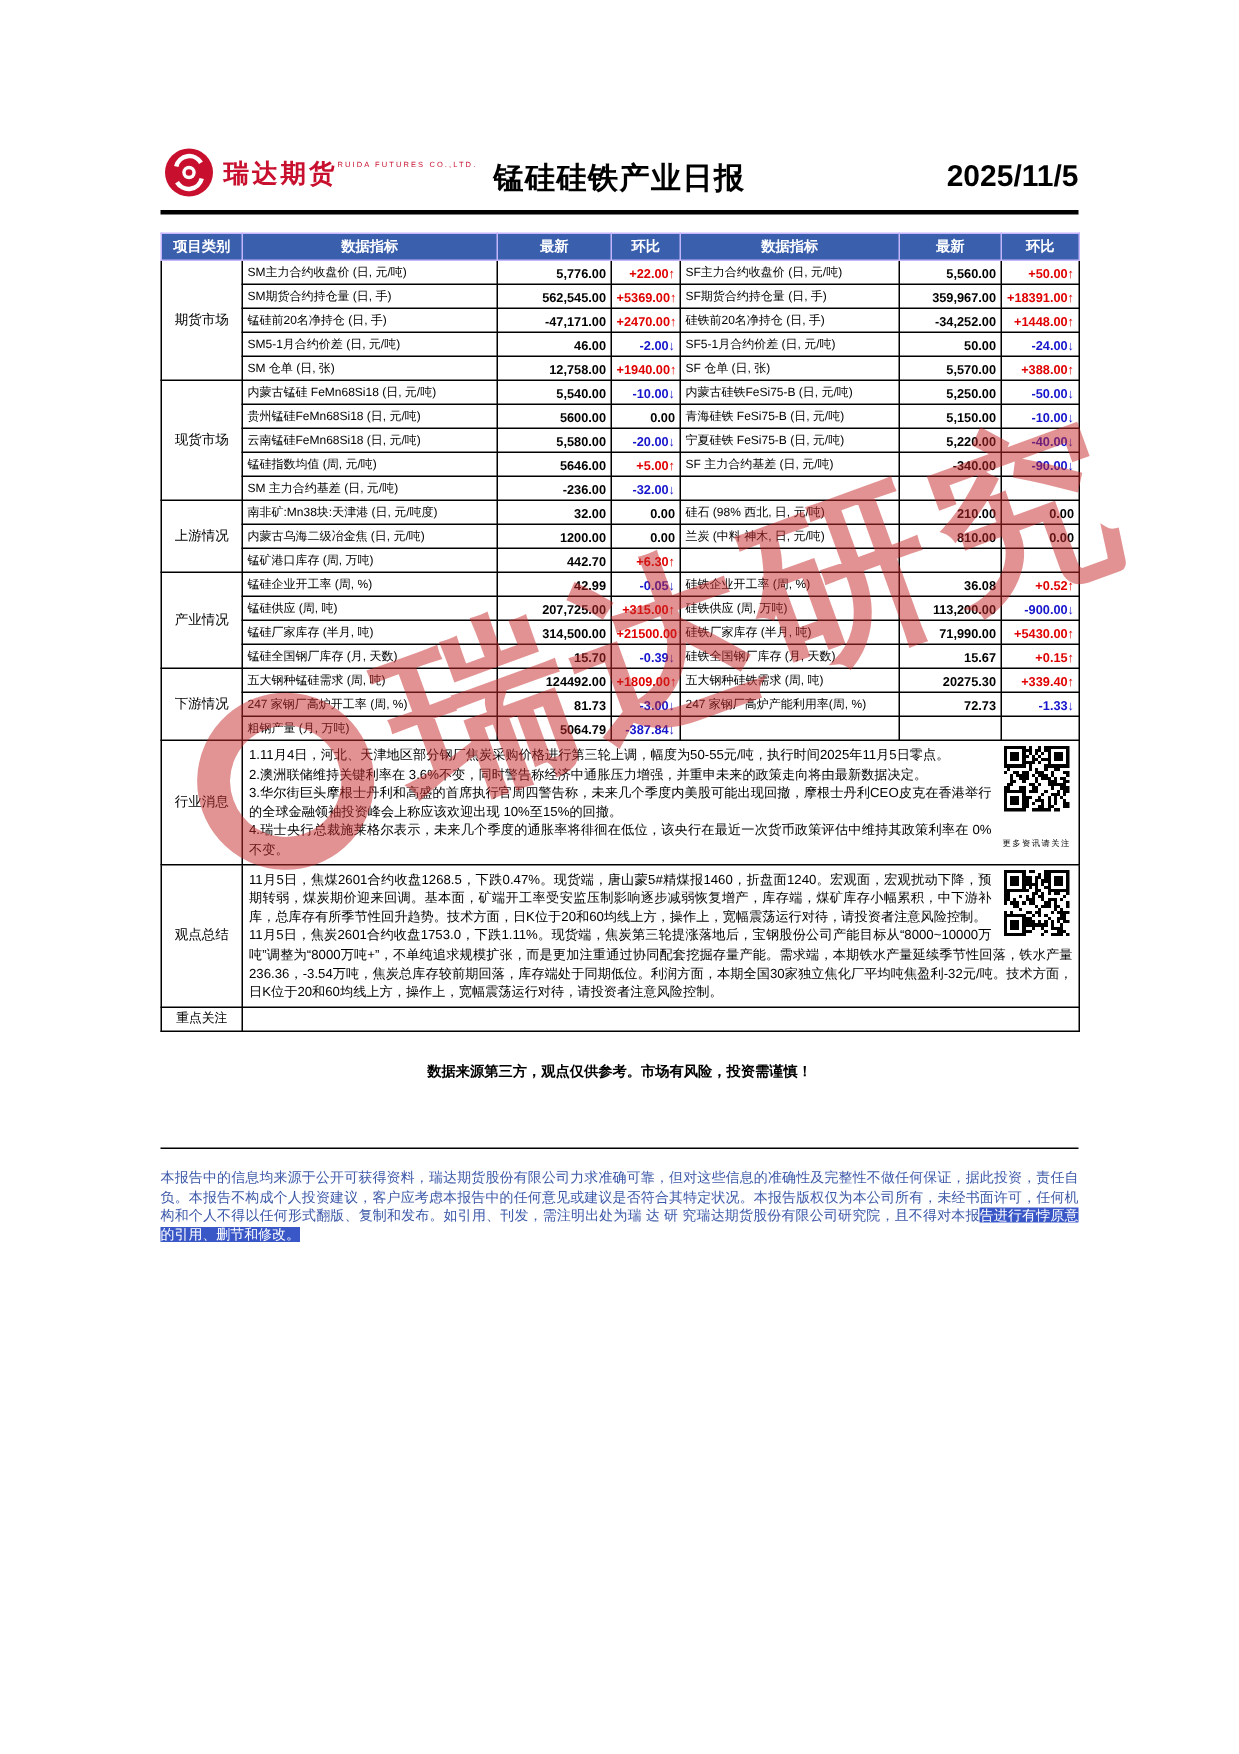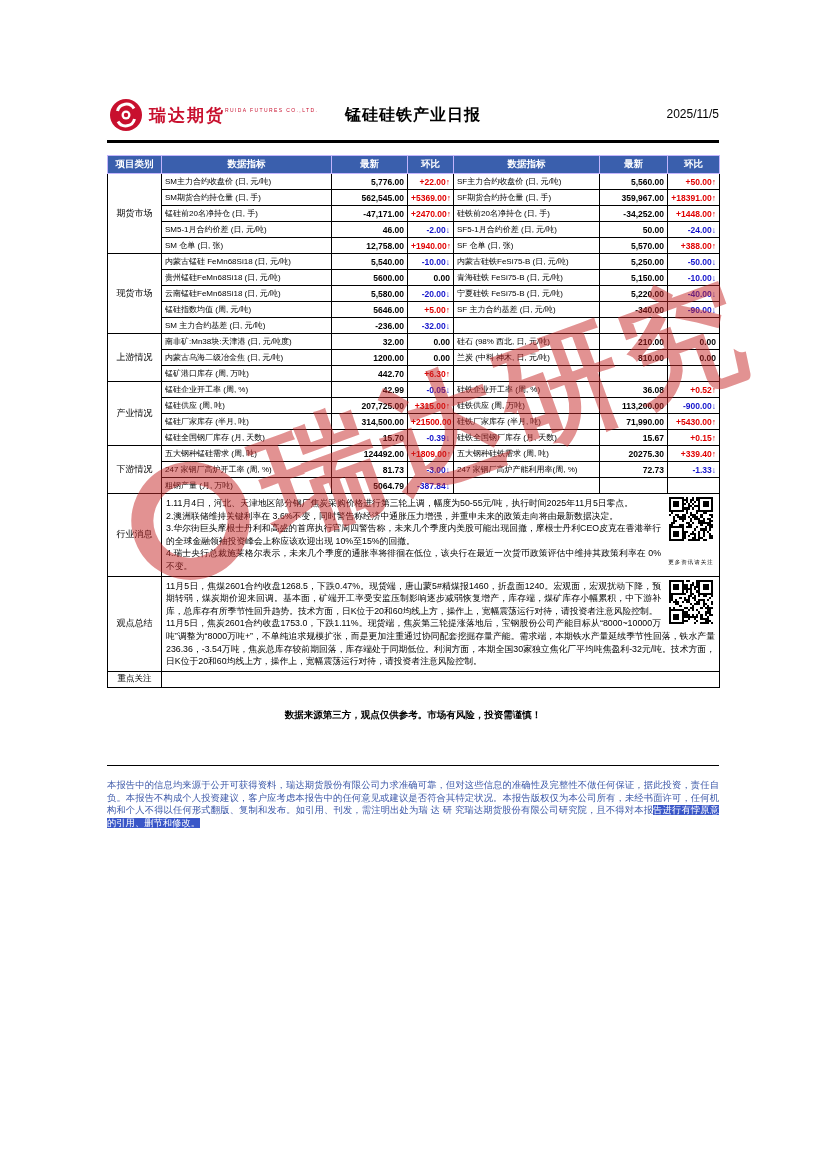--- a/index.html
+++ b/index.html
@@ -11,22 +11,22 @@
        font-family:"Liberation Sans","DejaVu Sans",sans-serif;position:relative;overflow:hidden;}
   .page{position:absolute;left:107px;top:96px;width:612px;}
 
   
   .header{position:relative;height:44px;}
   .logo{position:absolute;left:2px;top:2px;display:flex;align-items:center;gap:6px;}
   .logo-mark svg{display:block;}
   .logo-text{display:flex;flex-direction:row;}
   .brand{font-size:17px;font-weight:bold;color:var(--brand);letter-spacing:2px;line-height:19px;}
   .brand-sub{font-size:5px;color:var(--brand);letter-spacing:1.4px;margin-top:1px;}
-  .title{position:absolute;left:0;right:0;top:9px;text-align:center;font-size:16px;font-weight:bold;letter-spacing:1px;}
-  .date{position:absolute;right:0;top:11px;font-size:12px;font-weight:normal;}
+  .title{position:absolute;left:0;right:0;top:9px;text-align:center;font-size:20px;font-weight:bold;letter-spacing:1px;}
+  .date{position:absolute;right:0;top:11px;font-size:20px;font-weight:bold;}
   .hr-thick{border-top:3px solid #000;}
 
   
   table.report{width:612px;border-collapse:collapse;table-layout:fixed;margin-top:12px;}
   .report th{background:var(--header-bg);color:#fff;font-weight:bold;font-size:9.5px;
              height:18px;border:1px solid #c4b5fd;padding:0;text-align:center;}
   .report td{border:1px solid #000;height:16px;padding:0 3px;overflow:hidden;font-size:8.5px;}
   td.cat{text-align:center;font-size:9px;padding:0 1px;}
   td.ind{font-size:8px;white-space:nowrap;text-align:left;}
   td.val{font-weight:bold;text-align:right;}

